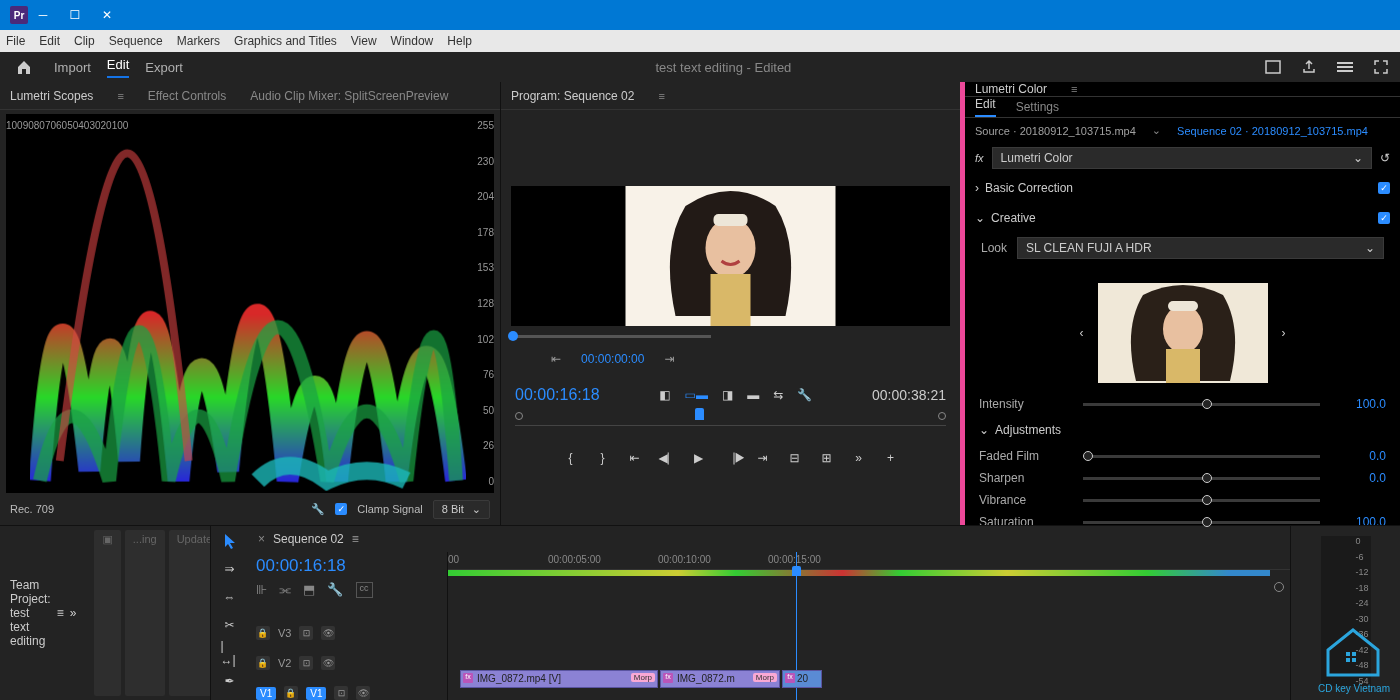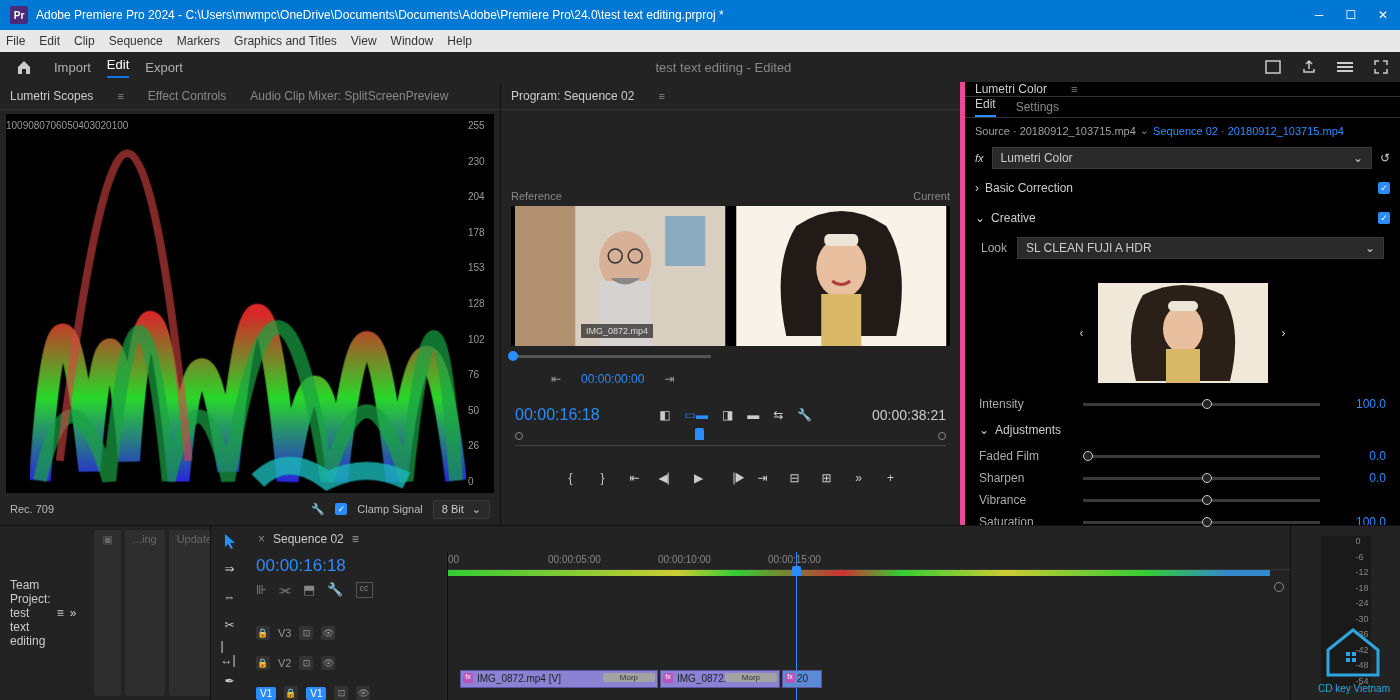--- a/index.html
+++ b/index.html
@@ -22,21 +22,21 @@
 .panels { display: flex; height: 443px; }
 .left-col { width: 500px; display:flex; flex-direction:column; background:#232323; }
 .center-col { width: 460px; display:flex; flex-direction:column; background:#232323; border-left:1px solid #111; }
 .right-col { flex:1; display:flex; flex-direction:column; background:#000000; border-left:5px solid #ec4899; }
 .panel-tabs { height: 28px; display:flex; align-items:center; padding: 0 10px; gap: 24px; border-bottom:1px solid #333; }
 .panel-tabs .tab { color:#888; font-size:12px; cursor:pointer; }
 .panel-tabs .tab.active { color:#ccc; }
 .panel-tabs .menu-icon { color:#888; font-size:11px; }
 .scopes-body { flex:1; position:relative; background:#000; margin:4px 6px 0 6px; overflow:hidden; }
 .scopes-body .axis-left { position:absolute; left:0; top:6px; bottom:6px; width:22px; color:#999; font-size:10px; display:flex; flex-direction:row; justify-content:space-between; }
-.scopes-body .axis-right { position:absolute; right:0; top:6px; bottom:6px; width:26px; color:#999; font-size:10px; display:flex; flex-direction:column; justify-content:space-between; text-align:left; }
+.scopes-body .axis-right { position:absolute; right:0; top:6px; bottom:6px; width:26px; color:#999; font-size:10px; display:flex; flex-direction:column; justify-content:space-between; text-align:right; }
 .scopes-body .wave { position:absolute; left:24px; right:28px; top:0; bottom:0; }
 .scopes-footer { height:24px; display:flex; align-items:center; padding:16px 10px; gap:16px; font-size:11px; color:#bbb; }
 .scopes-footer .right { margin-left:auto; display:flex; align-items:center; gap:10px; }
 .check { width:12px; height:12px; background:#2b8cff; border-radius:2px; display:inline-flex; align-items:center; justify-content:center; color:#fff; font-size:9px; }
 .select-box { background:#2a2a2a; padding:2px 8px; border:1px solid #3a3a3a; border-radius:2px; font-size:11px; color:#ccc; display:flex; align-items:center; gap:8px; }
 .program-body { flex:1; display:flex; flex-direction:column; padding:6px 10px; }
 .ref-row { display:flex; justify-content:space-between; font-size:11px; color:#888; padding:4px 0; }
 .preview-box { height:140px; background:#000; display:flex; gap:2px; }
 .preview-box .half { flex:1; position:relative; overflow:hidden; }
 .preview-slider { height:12px; display:flex; align-items:center; margin-top:4px; }
@@ -49,21 +49,21 @@
 .tc-big { color:#2b8cff; font-size:16px; font-weight:500; }
 .tc-out { color:#ccc; font-size:14px; }
 .transport-row { display:flex; align-items:center; justify-content:center; gap:16px; margin-top:20px; height:24px; }
 .tbtn { color:#ccc; width:16px; text-align:center; cursor:pointer; }
 .ruler-row { height:16px; margin:6px 4px 0 4px; border-bottom:1px solid #444; position:relative; }
 .ruler-row .dot { width:8px; height:8px; border:1px solid #888; border-radius:50%; position:absolute; top:2px; }
 .ruler-row .playhead { width:9px; height:12px; background:#2b8cff; position:absolute; top:-2px; left:180px; border-radius:2px 2px 0 0; }
 .lumetri-sub { height:26px; display:flex; align-items:center; padding:0 10px; gap:20px; font-size:12px; border-bottom:1px solid #333;}
 .lumetri-sub .stab { color:#888; cursor:pointer; }
 .lumetri-sub .stab.active { color:#ccc; border-bottom:2px solid #2b8cff; padding-bottom:4px;}
-.source-row { padding:6px 10px; display:flex; gap:4px; align-items:center; font-size:11px; flex-wrap:wrap; }
+.source-row { padding:6px 10px; display:flex; gap:16px; align-items:center; font-size:11px; flex-wrap:wrap; }
 .source-link { color:#2b8cff; }
 .fx-row { padding:4px 10px; display:flex; align-items:center; gap:8px; }
 .fx-badge { font-style:italic; color:#ccc; font-size:11px; }
 .fx-select { flex:1; background:#2a2a2a; border:1px solid #3a3a3a; padding:3px 8px; font-size:12px; color:#ccc; display:flex; justify-content:space-between; align-items:center; }
 .section-head { padding:8px 10px; display:flex; align-items:center; gap:6px; font-size:12px; color:#ccc; cursor:pointer;}
 .section-head .chk { margin-left:auto; }
 .look-row { padding:4px 16px; display:flex; align-items:center; gap:10px; font-size:12px; color:#aaa; }
 .look-select { flex:1; background:#2a2a2a; border:1px solid #3a3a3a; padding:3px 8px; color:#ccc; display:flex; justify-content:space-between; align-items:center; }
 .thumb-strip { display:flex; align-items:center; justify-content:center; gap:6px; margin:20px 0 10px 0; }
 .thumb-strip .thumb { width:170px; height:100px; background:#111; overflow:hidden; }
@@ -97,33 +97,32 @@
 .track-row .vbadge { background:#2b8cff; color:#fff; padding:1px 4px; border-radius:2px; font-size:10px;}
 .tl-right { flex:1; position:relative; }
 .tl-ruler { height:18px; border-bottom:1px solid #333; position:relative; font-size:10px; color:#888; }
 .tl-ruler span { position:absolute; top:2px; }
 .tl-bar { position:absolute; height:6px; left:0; right:20px; top:18px; background:linear-gradient(90deg,#3c3 0%, #cc3 28%, #3c3 35%, #c33 48%, #3c3 55%, #cc3 68%, #3c3 85%, #38c 95%);}
 .tl-playhead { position:absolute; left:348px; top:0; bottom:0; width:1px; background:#2b8cff; }
 .tl-playhead::before { content:""; position:absolute; top:14px; left:-4px; width:9px; height:10px; background:#2b8cff; border-radius:2px 2px 0 0;}
 .clip-row { position:absolute; height:18px; left:0; right:0;margin-left:12px; }
 .clip { position:absolute; height:100%; background:#8b82d4; border:1px solid #5a54a0; font-size:10px; color:#222; padding:2px 24px 0 4px; overflow:hidden; }
 .clip .fx { position:absolute; left:2px; top:2px; width:10px; height:10px; background:#b955b9; color:white; font-size:7px; text-align:center; border-radius:1px;}
-.clip .mbadge { position:absolute; right:2px; top:2px; background:#a3a3a3; color:#333; font-size:8px; padding:0 17px; border-radius:2px;}
+.clip .mbadge { position:absolute; right:2px; top:2px; background:#f9a8d4; color:#333; font-size:8px; padding:0 3px; border-radius:2px;}
 .audio-panel { width:110px; background:#232323; border-top:1px solid #111; border-left:1px solid #111; display:flex; justify-content:center; padding-top:10px;}
 .meter { width:50px; height:150px; background:#1a1a1a; position:relative;}
 .meter-scale { position:absolute; right:2px; top:0; bottom:0; display:flex; flex-direction:column; justify-content:space-between; font-size:9px; color:#888;}
 .watermark { position:absolute; right:10px; bottom:6px; color:#2ba5dd; font-size:14px; pointer-events:none; }
 .face-svg { width:100%; height:100%; }
 </style>
 </head>
 <body>
 
 <div class="titlebar">
   <div class="app-icon">Pr</div>
-  <div class="title">Adobe Premiere Pro 2024 - C:\Users\mwmpc\OneDrive\Documents\Documents\Adobe\Premiere Pro\24.0\test text editing.prproj *</div>
   <div class="winbtns">
     <div class="winbtn">─</div>
     <div class="winbtn">☐</div>
     <div class="winbtn">✕</div>
   </div>
 </div>
 
 <div class="menubar">
   <span>File</span>
   <span>Edit</span>
@@ -240,38 +239,21 @@
     </div>
   </div>
 
   <div class="center-col">
     <div class="panel-tabs">
       <div class="tab active">Program: Sequence 02</div>
       <div class="menu-icon">≡</div>
     </div>
     <div class="program-body">
       <div style="height:70px"></div>
-      <div class="ref-row">
-          <span>Reference</span>
-          <span>Current</span>
-        </div>
       <div class="preview-box">
-        <div class="half">
-          <svg class="face-svg" viewBox="0 0 210 140">
-              <rect width="210" height="140" fill="#d8cfc0"></rect>
-              <rect x="0" y="0" width="60" height="140" fill="#b09070"></rect>
-              <rect x="150" y="10" width="40" height="50" fill="#8aaac0"></rect>
-              <ellipse cx="110" cy="55" rx="26" ry="30" fill="#d8b098"></ellipse>
-              <rect x="84" y="75" width="52" height="65" fill="#d7d2d2"></rect>
-              <circle cx="100" cy="50" r="7" fill="none" stroke="#333" stroke-width="1.5"></circle>
-              <circle cx="120" cy="50" r="7" fill="none" stroke="#333" stroke-width="1.5"></circle>
-              <path d="M95 72 Q110 85 125 72" fill="#888"></path>
-            </svg>
-          <div style="position:absolute;bottom:8px;left:70px;background:rgba(0,0,0,.6);color:#ddd;font-size:9px;padding:2px 5px">IMG_0872.mp4</div>
-        </div>
         <div class="half">
           <svg class="face-svg" viewBox="0 0 210 140">
               <rect width="210" height="140" fill="#f8f2e8"></rect>
               <path d="M60 20 Q105 -10 150 20 Q175 60 160 130 L50 130 Q35 60 60 20" fill="#221a16"></path>
               <ellipse cx="105" cy="62" rx="25" ry="30" fill="#e8c0a0"></ellipse>
               <rect x="88" y="28" width="34" height="12" rx="5" fill="#ede6d8"></rect>
               <path d="M96 75 Q105 82 114 75" stroke="#b04040" stroke-width="3" fill="none"></path>
               <rect x="85" y="88" width="40" height="52" fill="#d9b868"></rect>
             </svg>
         </div>

